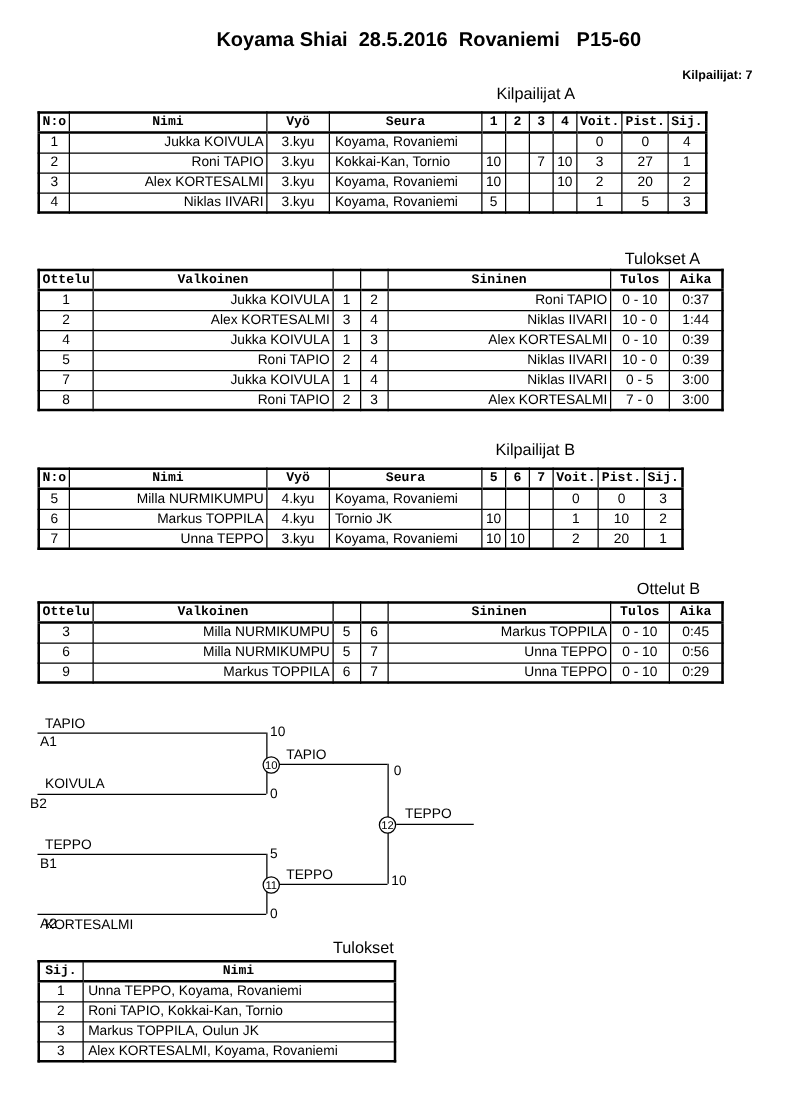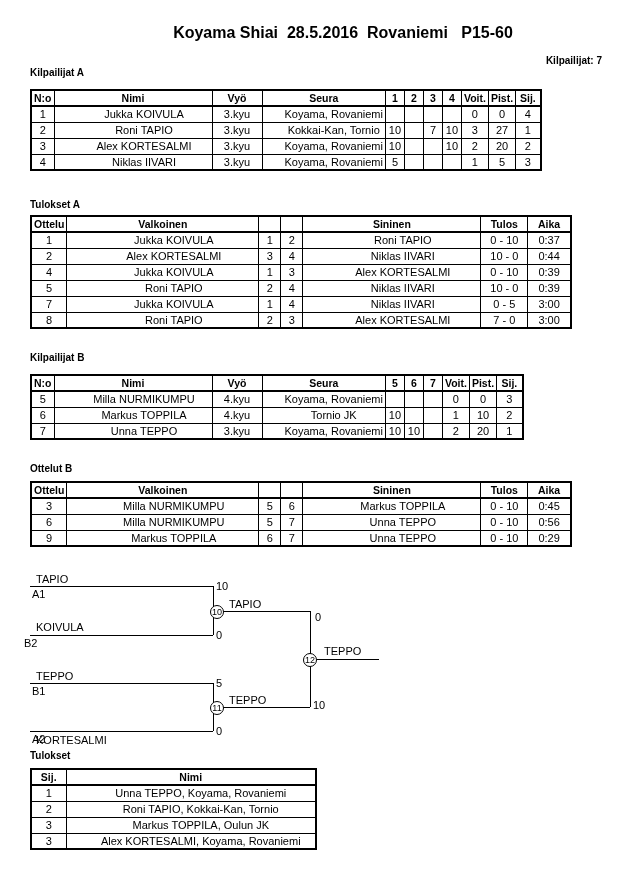--- a/index.html
+++ b/index.html
@@ -8,31 +8,31 @@
     background: #fff; color: #000;
     font-family: "Liberation Sans", sans-serif;
     position: relative; overflow: hidden;
   }
   .abs { position: absolute; }
   .page-title {
     top: 24px; left: 0; width: 630px; text-align: center;
     font-size: 16px; font-weight: bold; white-space: pre; margin-left: 28px;
   }
   .competitors-count { top: 55px; right: 28px; font-size: 10px; font-weight: bold; }
-  .sec-heading { position: absolute; font-weight: bold; font-size: 10px; text-align: left; }
+  .sec-heading { position: absolute; font-weight: normal; font-size: 13px; text-align: right; }
   table.grid { position: absolute; border-collapse: collapse; border: 2px solid #000; background: #fff; }
   .grid th, .grid td {
     border: 1px solid #000; height: 16px; font-size: 11px;
     text-align: center; vertical-align: middle; padding: 0 2px;
     overflow: hidden; white-space: nowrap; font-weight: normal;
   }
   .grid th { font-weight: bold; font-size: 10.5px; }
-  .grid thead th { border-bottom: 2px solid #000; }
-  .grid td.left, .grid th.left { text-align: center; padding-left: 24px; }
-  .grid td.left-sm { text-align: center; padding-left: 22px; }
+  .grid thead th { border-bottom: 2px solid #000; font-family: Liberation Mono, monospace; }
+  .grid td.left, .grid th.left { text-align: right; padding-left: 24px; }
+  .grid td.left-sm { text-align: left; padding-left: 4px; }
 
   .bracket { left: 0; top: 565px; width: 630px; height: 195px; }
   .hline { position: absolute; border-top: 1px solid #000; height: 0; }
   .vline { position: absolute; border-left: 1px solid #000; width: 0; }
   .bk-label, .bk-score { position: absolute; font-size: 11px; line-height: 12px; }
   .bk-node {
     position: absolute; width: 14px; height: 14px;
     border: 1px solid #000; border-radius: 50%; background: #fff;
     font-size: 9px; line-height: 13px; text-align: center;
   }
@@ -161,21 +161,21 @@
       <td>0 - 10</td>
       <td>0:37</td>
     </tr>
     <tr>
       <td>2</td>
       <td class="left">Alex KORTESALMI</td>
       <td>3</td>
       <td>4</td>
       <td class="left">Niklas IIVARI</td>
       <td>10 - 0</td>
-      <td>0:44</td>
+      <td>1:44</td>
     </tr>
     <tr>
       <td>4</td>
       <td class="left">Jukka KOIVULA</td>
       <td>1</td>
       <td>3</td>
       <td class="left">Alex KORTESALMI</td>
       <td>0 - 10</td>
       <td>0:39</td>
     </tr>

